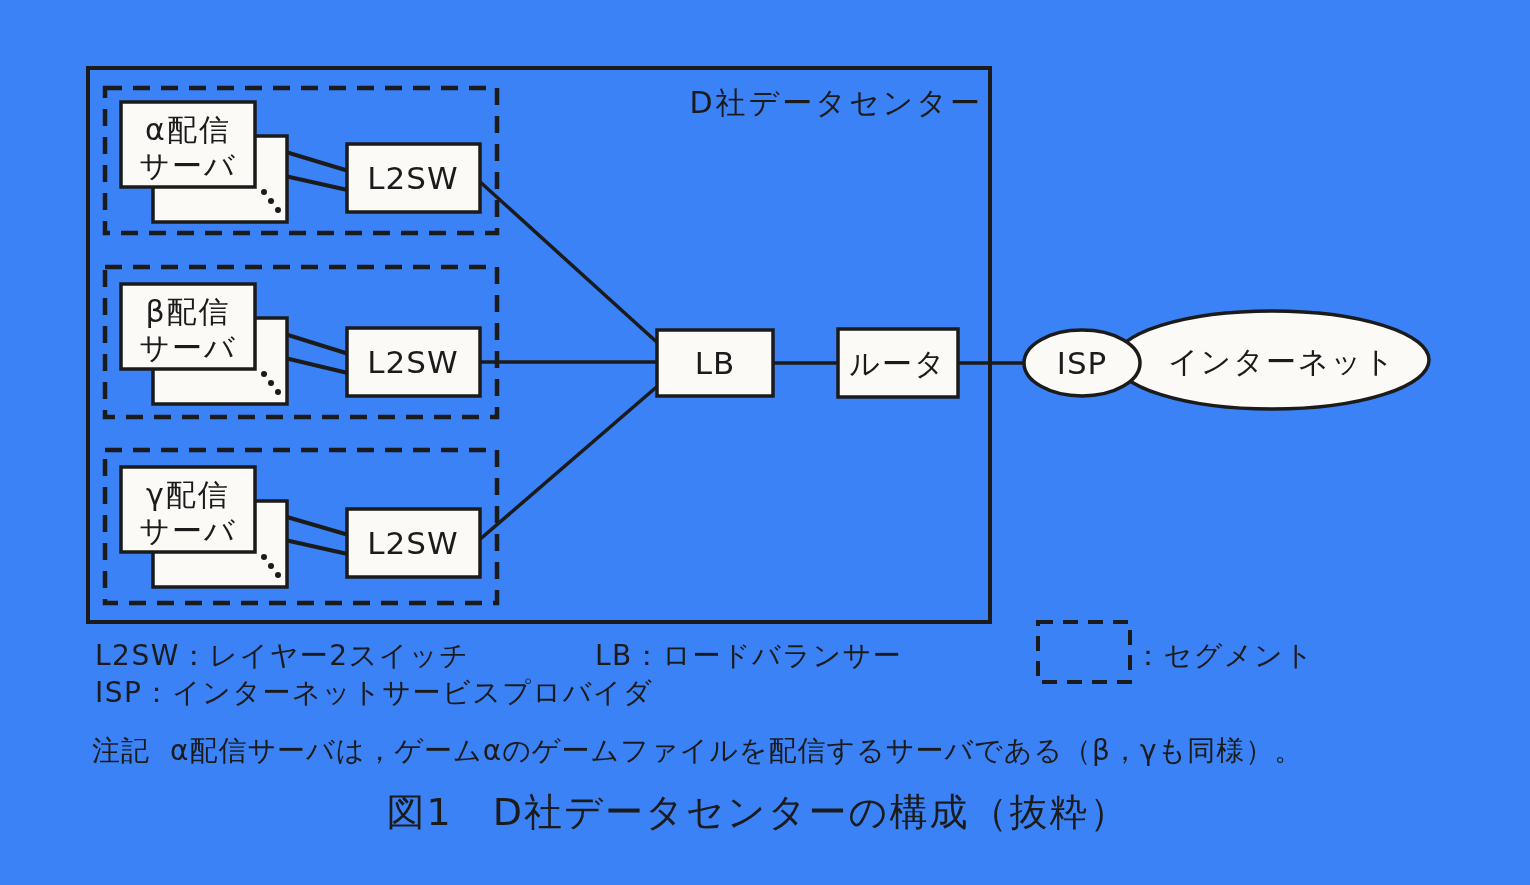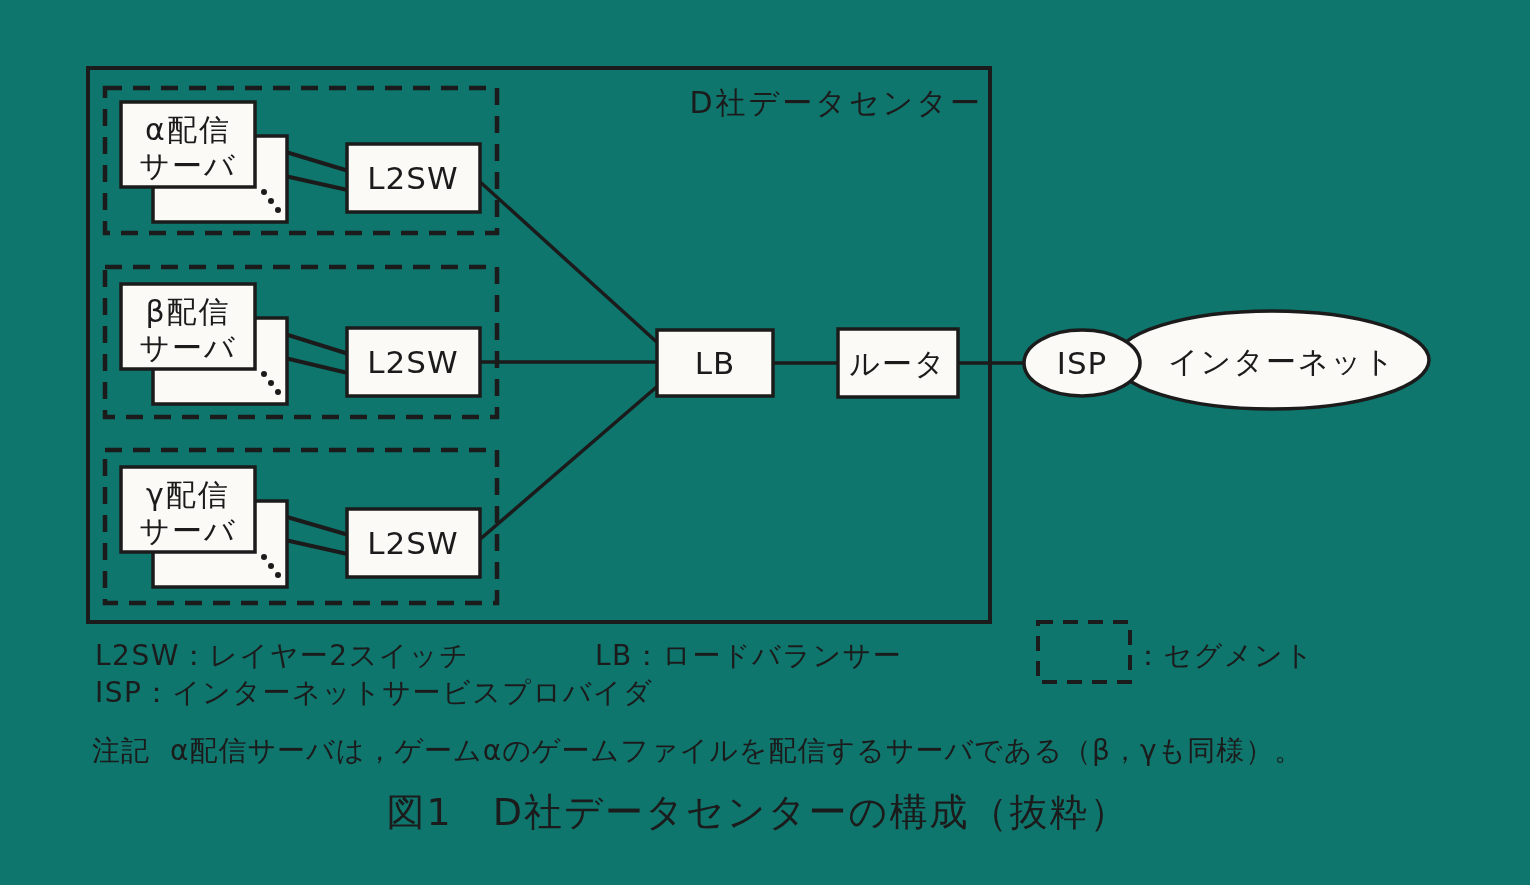--- a/index.html
+++ b/index.html
@@ -8,21 +8,21 @@
     width: 1530px;
     height: 885px;
     background: #fbfaf7;
     font-family: "DejaVu Sans", "Liberation Sans", sans-serif;
     overflow: hidden;
   }
   .page {
     position: relative;
     width: 1530px;
     height: 885px;
-    background: #0f766e;
+    background: #3b82f6;
   }
   svg { display: block; }
   svg text {
     fill: #1b1b1b;
     font-family: "DejaVu Sans", "Liberation Sans", sans-serif;
   }
   .node-label   { font-size: 30px; letter-spacing: 2px; }
   .mono-label   { font-size: 31px; letter-spacing: 1px; }
   .title-label  { font-size: 30px; letter-spacing: 3px; }
   .legend-label { font-size: 28px; letter-spacing: 1.5px; }

